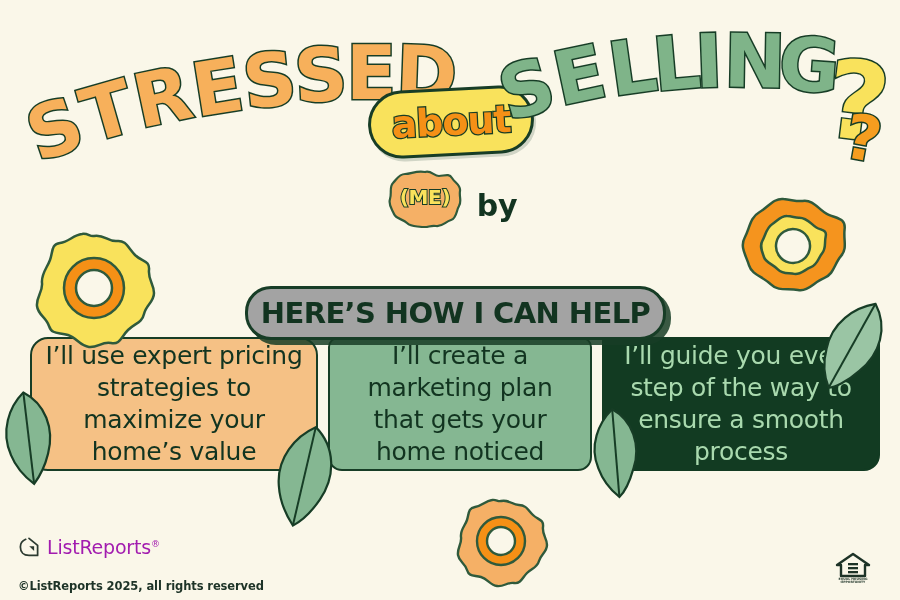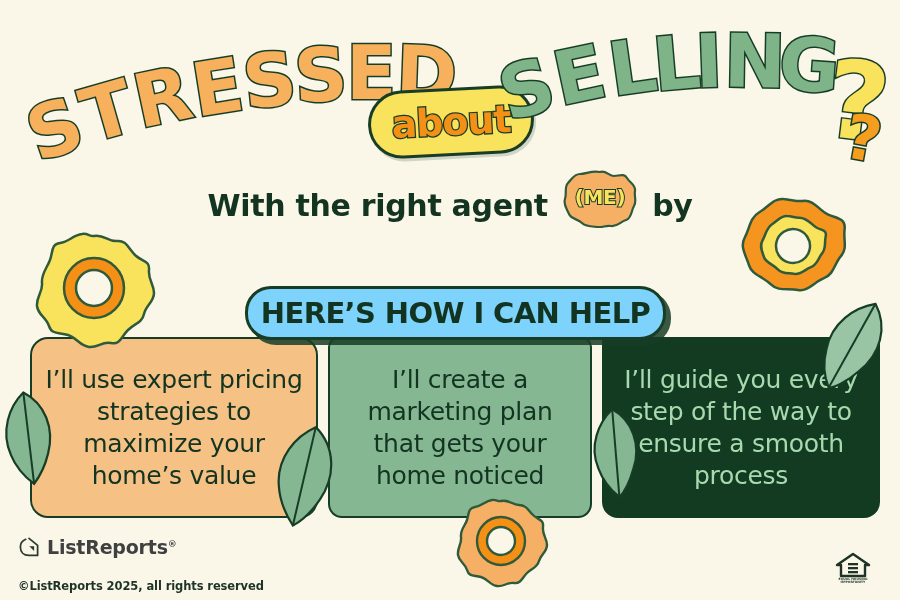--- a/index.html
+++ b/index.html
@@ -79,34 +79,34 @@
   .sub-line{display:block;}
   .me-inline{
     display:inline-block;vertical-align:-12px;
     width:76px;height:58px;position:relative;margin:0 4px;text-align:center;
   }
 
   
   .banner{
     position:absolute;left:245px;top:286px;
     width:415px;height:48px;
-    background:#7dd3fc;
+    background:#a3a3a3;
     border:3px solid #173d26;
     border-radius:26px;
     display:flex;align-items:center;justify-content:center;
     box-shadow:5px 5px 0 rgba(23,61,38,.85);
     z-index:40;
   }
   .banner span{
     font-size:29px;font-weight:600;color:#123420;letter-spacing:-.6px;
   }
 
   
   .card{
-    position:absolute;top:337px;height:181px;
+    position:absolute;top:337px;height:134px;
     border:2.5px solid #173d26;
     display:flex;align-items:center;justify-content:center;
     text-align:center;
     box-sizing:border-box;
   }
   .card p{
     margin:0;padding:0 12px;
     font-size:25px;line-height:1.28;font-weight:500;letter-spacing:-.3px;
   }
   #card-1{left:30px;width:288px;background:#f5c185;border-radius:18px 18px 18px 18px;}
@@ -117,21 +117,21 @@
   #card-3 p{color:#a9d9ae;}
 
   
   .deco{position:absolute;left:0;top:0;width:900px;height:600px;pointer-events:none;}
   .deco.behind{z-index:5;}
   .deco.front{z-index:30;}
 
   
   .footer{position:absolute;left:18px;top:536px;z-index:50;}
   .brandrow{display:flex;align-items:center;gap:7px;}
-  .brandname{font-size:19px;color:#404040;letter-spacing:-.2px;font-weight:bold;}
+  .brandname{font-size:19px;color:#a21caf;letter-spacing:-.2px;}
   .brandname sup{font-size:9px;vertical-align:super;}
   .copyright{margin-top:21px;font-size:11.5px;font-weight:700;color:#1d3327;letter-spacing:-.1px;}
   .eho{position:absolute;left:833px;top:550px;z-index:50;}
 </style>
 </head>
 <body>
 
 <div id="stage">
 
   <svg class="deco behind" viewBox="0 0 900 600">
@@ -198,21 +198,20 @@
       <span class="arcletter selling-l" style="left:724px;top:24px;transform:rotate(1deg);">N</span>
       <span class="arcletter selling-l" style="left:779px;top:28px;transform:rotate(4deg);">G</span>
     </div>
 
     <span class="qmark-big" style="left:826px;top:48px;transform:rotate(7deg);">?</span>
     <span class="qmark-small" style="left:845px;top:108px;transform:rotate(10deg);">?</span>
   </div>
 
   <div class="subtitle">
     <span class="sub-line">
-      <span>With the right agent</span>
       <span class="me-inline">
         <svg width="76" height="58" viewBox="0 0 76 58" style="position:absolute;left:0;top:0;">
           <path d="M38,2 C44,0 47,6 52,6 C57,6 62,3 65,8 C68,13 74,15 73,21
                    C72,27 75,31 72,36 C69,41 70,48 64,50 C58,52 55,57 49,56
                    C43,55 41,58 35,57 C29,56 24,57 20,53 C16,49 9,49 7,44
                    C5,39 1,35 3,29 C5,23 2,17 6,13 C10,9 12,4 18,4
                    C24,4 30,0 38,2 Z" fill="#f5b066" stroke="#2f5a3c" stroke-width="2.2"></path>
           <text x="38" y="34" text-anchor="middle" font-family="DejaVu Sans, sans-serif" font-size="20" font-weight="700" fill="#f9e25c" stroke="#173d26" stroke-width="2" paint-order="stroke">(ME)</text>
         </svg>
       </span>

